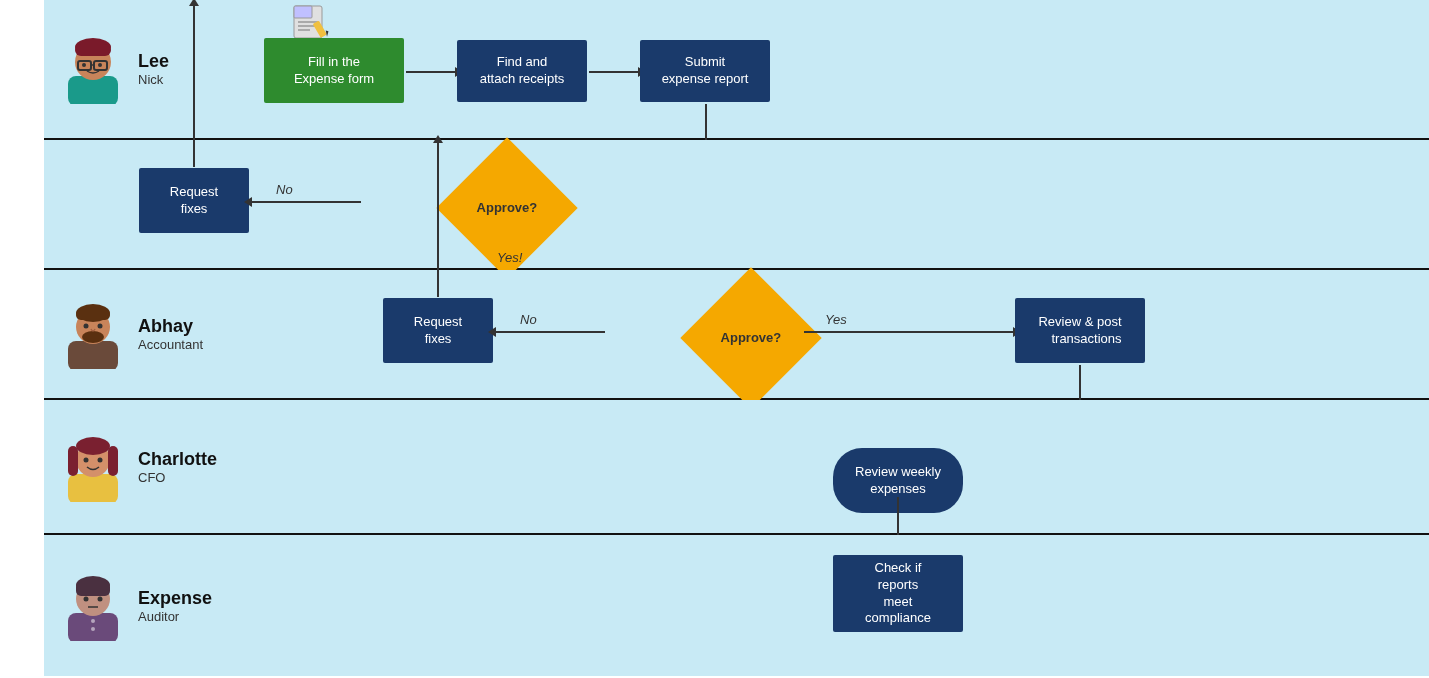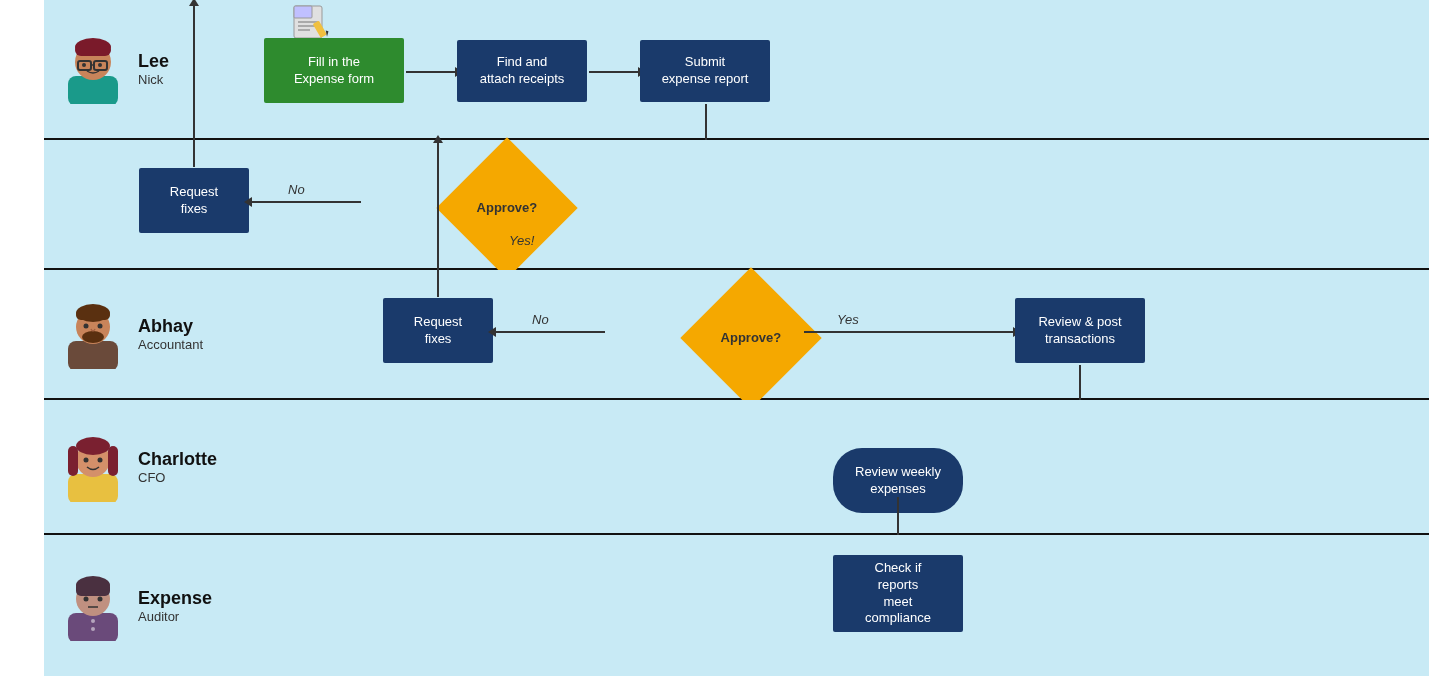--- a/index.html
+++ b/index.html
@@ -169,21 +169,20 @@
       border-left: 5px solid transparent;
       border-right: 5px solid transparent;
       border-bottom: 8px solid #333;
     }
 
     .arrow-label {
       position: absolute;
       font-size: 13px;
       color: #333;
       font-style: italic;
-      margin-left: 12px;
     }
 
     
   </style>
 </head>
 <body>
 
 <div class="swimlane-container">
 
   <div class="swimlane swimlane-lee">
@@ -253,21 +252,21 @@
       <div class="arrow-label" style="left:232px; top:42px;">No</div>
 
       <div class="diamond-wrapper" style="left:410px; top:15px; width:105px; height:105px;">
         <div class="diamond">
           <span class="diamond-text">Approve?</span>
         </div>
       </div>
 
       <div class="arrow arrow-v arrowhead-up" style="left:149px; top:-135px; height:162px;"></div>
 
-      <div class="arrow-label" style="left:453px; top:93px;">Yes!</div>
+      <div class="arrow-label" style="left:453px; top:110px;">Yes!</div>
     </div>
   </div>
 
   <div class="swimlane swimlane-abhay">
     <div class="actor">
       <svg class="actor-avatar" viewBox="0 0 70 70">
 
         <rect x="10" y="42" width="50" height="30" rx="8" fill="#6a4a3a"></rect>
 
         <circle cx="35" cy="28" r="17" fill="#c8845a"></circle>
@@ -299,21 +298,21 @@
       <div class="diamond-wrapper" style="left:410px; top:15px; width:105px; height:105px;">
         <div class="diamond">
           <span class="diamond-text">Approve?</span>
         </div>
       </div>
 
       <div class="arrow arrow-h arrowhead-right" style="left:516px; top:61px; width:210px;"></div>
 
       <div class="arrow-label" style="left:537px; top:42px;">Yes</div>
 
-      <div class="box" style="left:727px; top:28px; width:130px; height:65px;">Review &amp; post<br>transactions</div>
+      <div class="box" style="left:727px; top:28px; width:130px; height:65px;text-align:right;">Review &amp; post<br>transactions</div>
 
       <div class="arrow arrow-v arrowhead-up" style="left:149px; top:-128px; height:155px;"></div>
 
       <div class="arrow arrow-v arrowhead-down" style="left:791px; top:95px; height:80px;"></div>
     </div>
   </div>
 
   <div class="swimlane swimlane-charlotte">
     <div class="actor">
       <svg class="actor-avatar" viewBox="0 0 70 70">

